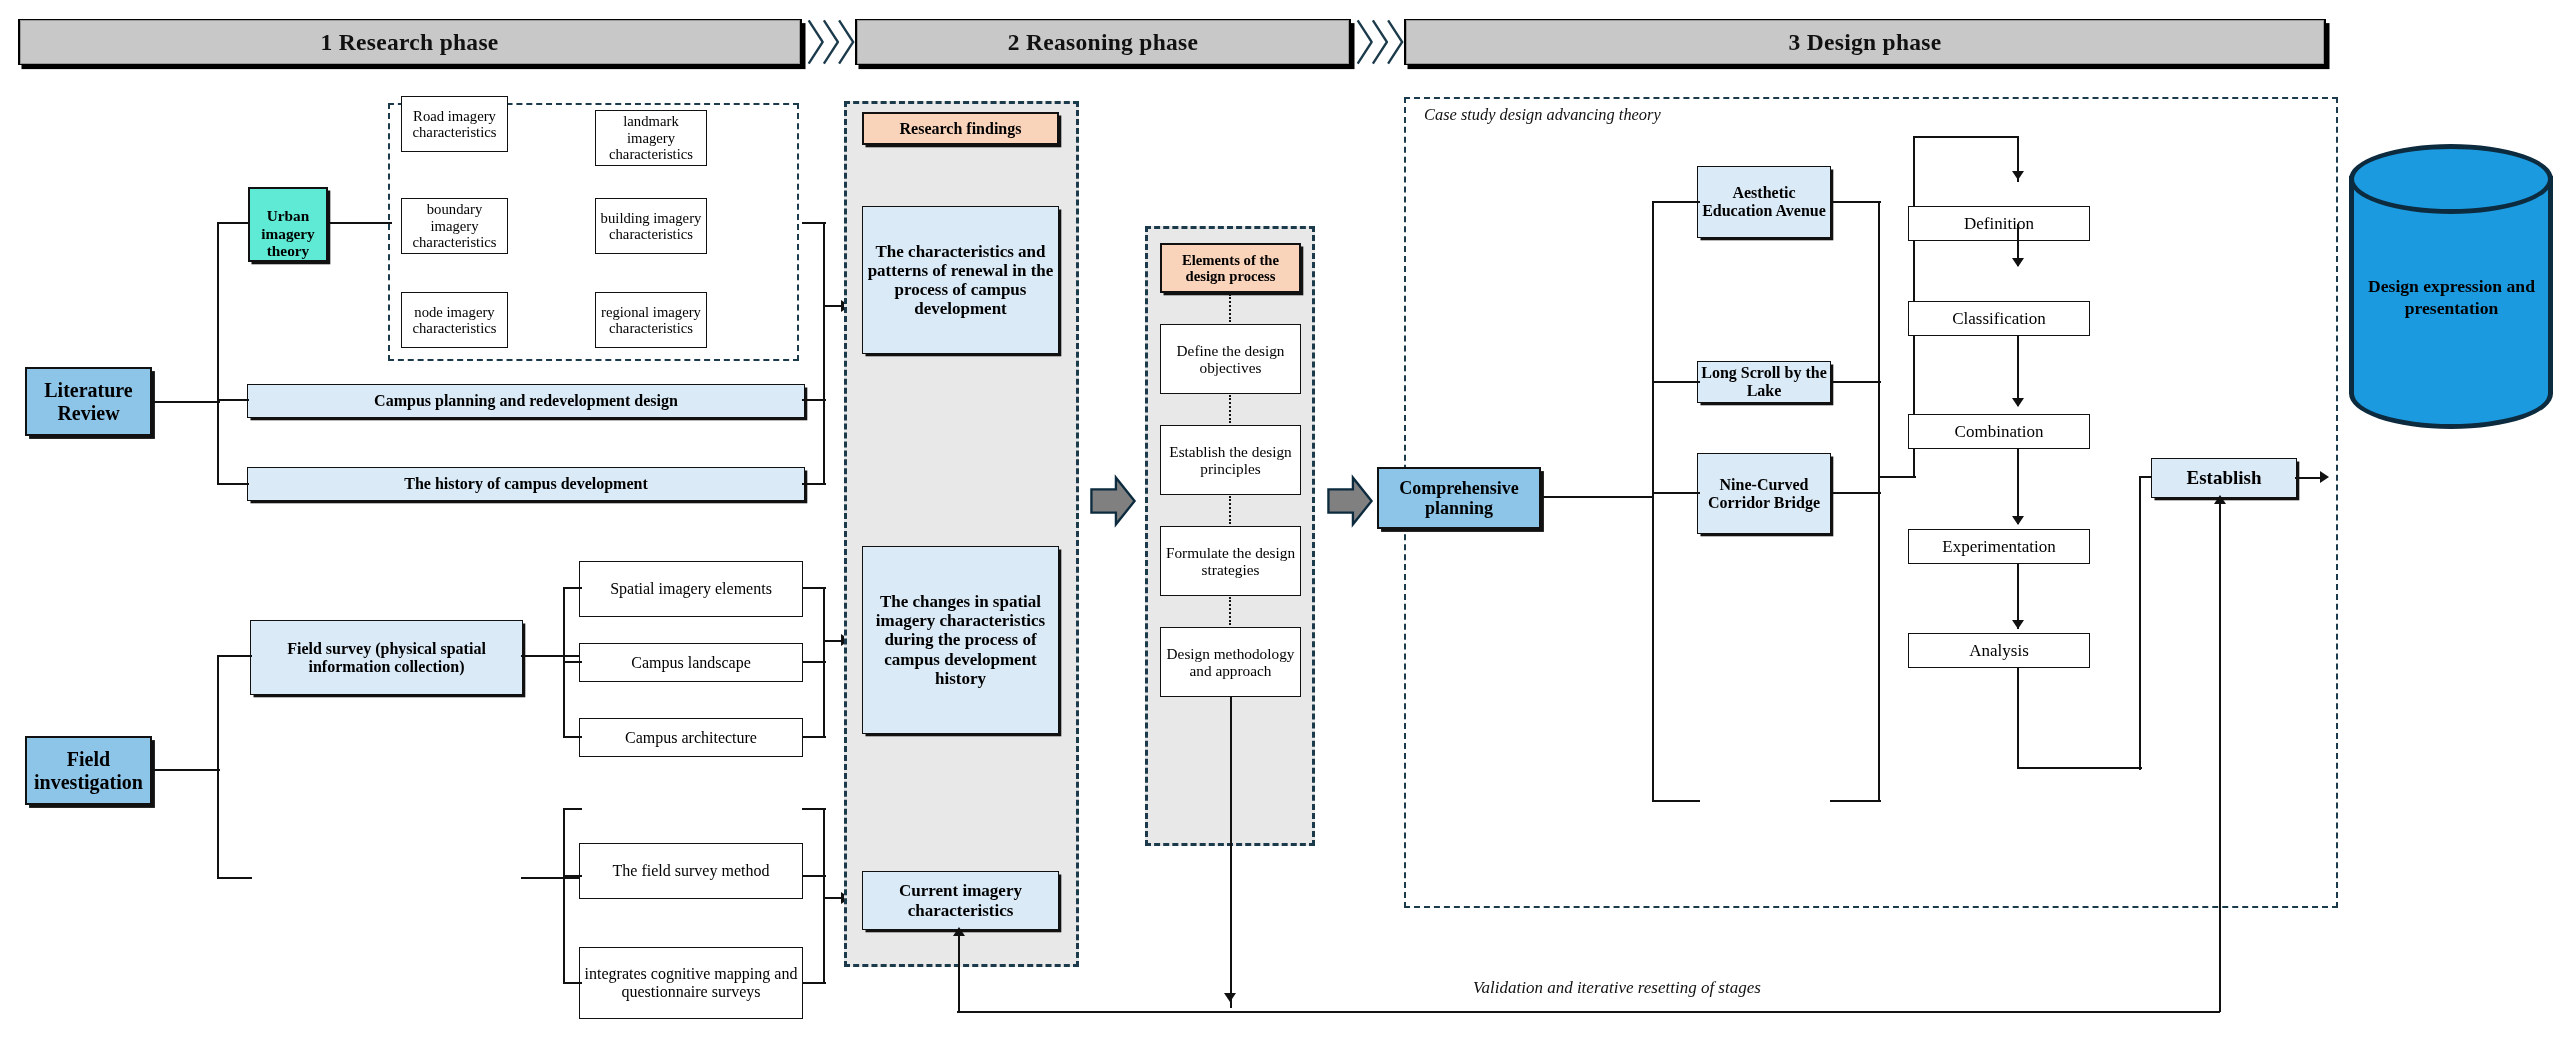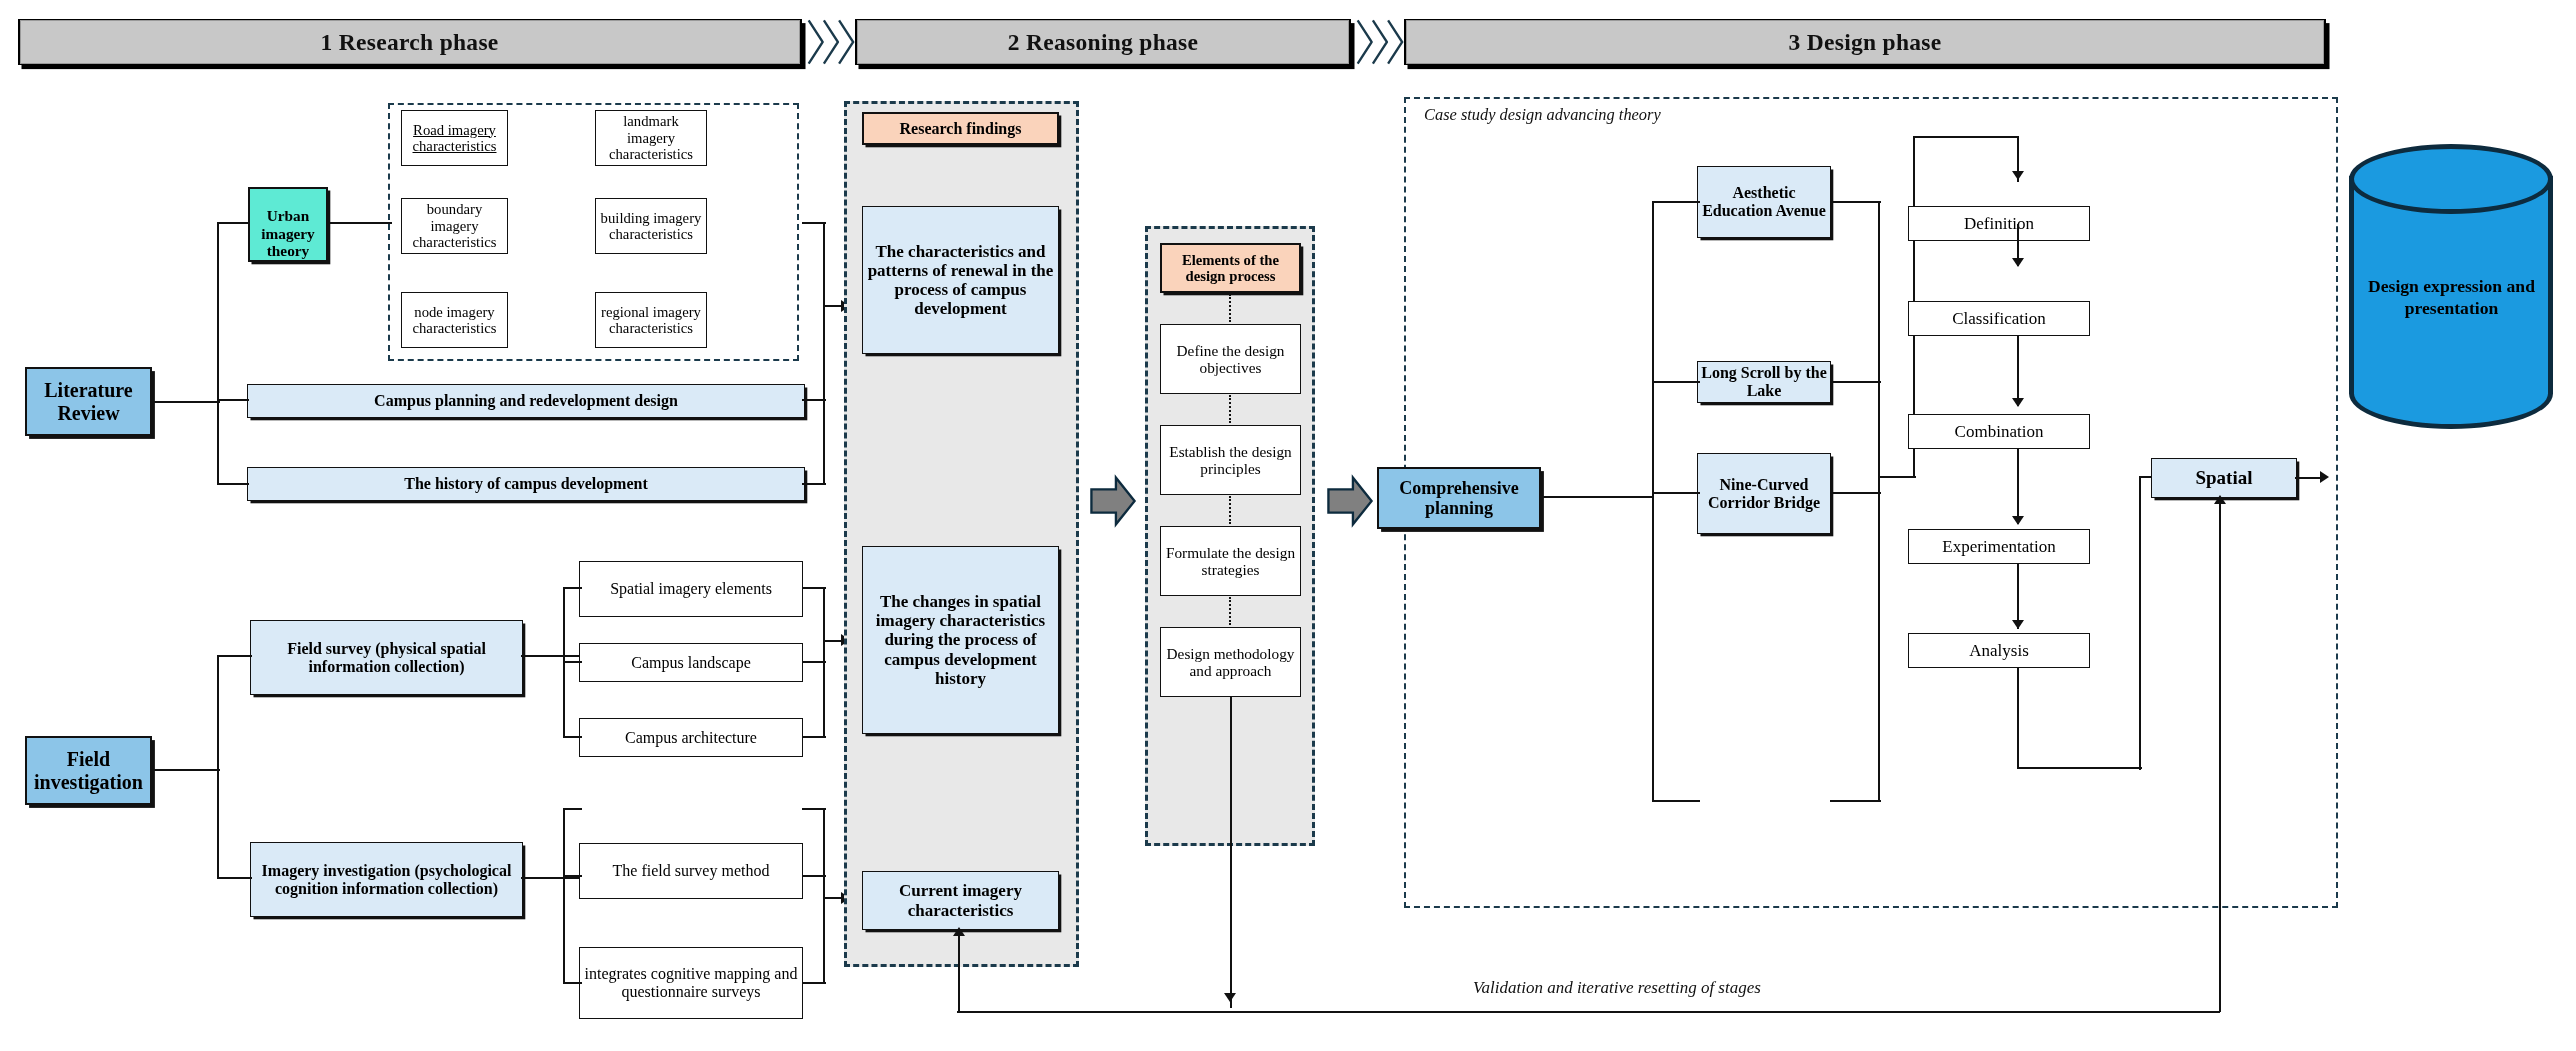--- a/index.html
+++ b/index.html
@@ -105,21 +105,21 @@
   </svg>
 
   <div class="abs phase-bar" style="left:1404px;top:19px;width:922px;height:46px;font-size:23.5px;">
     <div class="inner">
       <span>3 Design phase</span>
     </div>
   </div>
 
   <div class="abs dashed" style="left:388px;top:103px;width:411px;height:258px;"></div>
 
-  <div class="abs box bx-plain" style="left:401px;top:110px;width:107px;height:56px;font-size:14.7px;text-decoration:underline;">
+  <div class="abs box bx-plain" style="left:401px;top:96px;width:107px;height:56px;font-size:14.7px;">
     <span>Road imagery characteristics</span>
   </div>
   <div class="abs box bx-plain" style="left:595px;top:110px;width:112px;height:56px;font-size:14.7px;">
     <span>landmark imagery characteristics</span>
   </div>
   <div class="abs box bx-plain" style="left:401px;top:198px;width:107px;height:56px;font-size:14.7px;">
     <span>boundary imagery characteristics</span>
   </div>
   <div class="abs box bx-plain" style="left:595px;top:198px;width:112px;height:56px;font-size:14.7px;">
     <span>building imagery characteristics</span>
@@ -164,23 +164,20 @@
   <div class="abs box bx-plain" style="left:579px;top:561px;width:224px;height:56px;font-size:16px;">
     <span>Spatial imagery elements</span>
   </div>
   <div class="abs box bx-plain" style="left:579px;top:643px;width:224px;height:39px;font-size:16px;">
     <span>Campus landscape</span>
   </div>
   <div class="abs box bx-plain" style="left:579px;top:718px;width:224px;height:39px;font-size:16px;">
     <span>Campus architecture</span>
   </div>
 
-  <div class="abs box bx-lblue-thin" style="left:250px;top:842px;width:273px;height:75px;font-size:16px;">
-    <span>Imagery investigation (psychological cognition information collection)</span>
-  </div>
   <div class="abs box bx-plain" style="left:579px;top:843px;width:224px;height:56px;font-size:16px;">
     <span>The field survey method</span>
   </div>
   <div class="abs box bx-plain" style="left:579px;top:947px;width:224px;height:72px;font-size:16px;">
     <span>integrates cognitive mapping and questionnaire surveys</span>
   </div>
 
   <div class="ln-h" style="left:152px;top:769px;width:68px;"></div>
   <div class="ln-v" style="left:217px;top:655px;height:223px;"></div>
   <div class="ln-h" style="left:217px;top:655px;width:35px;"></div>
@@ -338,21 +335,21 @@
   <div class="abs box bx-plain" style="left:1908px;top:633px;width:182px;height:35px;font-size:17px;">
     <span>Analysis</span>
   </div>
 
   <div class="ln-v" style="left:2017px;top:668px;height:101px;"></div>
   <div class="ln-h" style="left:2017px;top:767px;width:125px;"></div>
   <div class="ln-v" style="left:2139px;top:476px;height:294px;"></div>
   <div class="ln-h" style="left:2139px;top:476px;width:42px;"></div>
 
   <div class="abs box bx-lblue-thin" style="left:2151px;top:458px;width:146px;height:40px;font-size:19px;">
-    <span>Spatial</span>
+    <span>Establish</span>
   </div>
 
   <div class="ln-h" style="left:2295px;top:477px;width:30.5px;"></div>
   <div class="ah-r" style="left:2320px;top:471px;"></div>
 
   <div class="cyl-body" style="left:2349px;top:176px;width:204px;height:253px;"></div>
   <div class="cyl-top" style="left:2349px;top:144px;width:204px;height:70px;"></div>
   <div class="cyl-label" style="left:2361px;top:276px;width:181px;font-size:17.6px;">
     <span>Design expression and presentation</span>
   </div>

